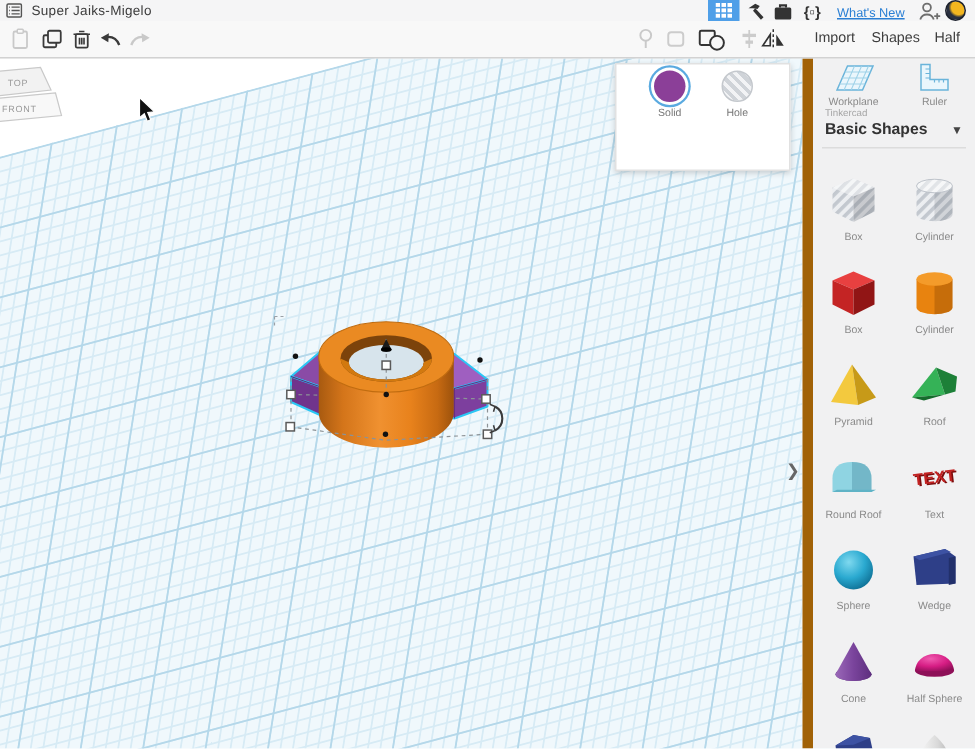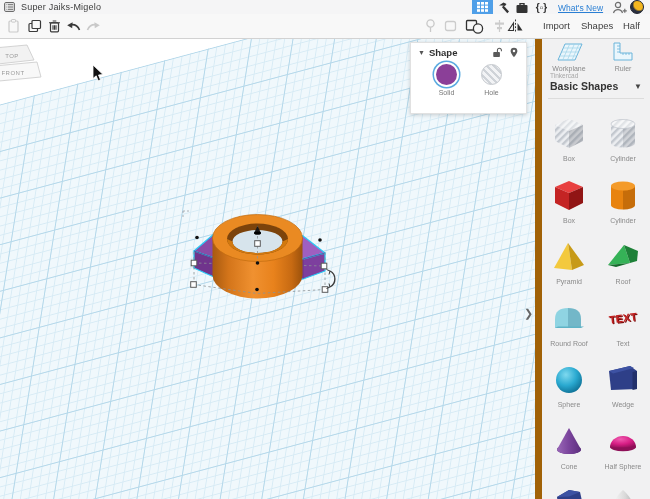--- a/index.html
+++ b/index.html
@@ -261,32 +261,20 @@
       </g>
     </g>
 
     <path d="M93,65 l0,13.5 3.2,-2.7 2,5 2.3,-1 -2,-4.8 4.5,-0.5 Z" fill="#111" stroke="#fff" stroke-width="0.8"></path>
   </svg>
 
   <div class="panel-chevron">❯</div>
 </div>
 
 <div class="shape-panel">
-  <div class="sp-head">
-    <span class="sp-caret">▼</span>
-    <span class="sp-title">Shape</span>
-    <svg class="sp-ico" viewBox="0 0 12 13">
-      <rect x="1.5" y="6" width="8" height="6" rx="1" fill="#5a5a5a"></rect>
-      <path d="M6.5,6 V3.8 a2.4,2.4 0 0 1 4.8,0 V5" fill="none" stroke="#5a5a5a" stroke-width="1.3"></path>
-    </svg>
-    <svg class="sp-ico" viewBox="0 0 10 13">
-      <path d="M5,0.8 a4,4 0 0 1 4,4 c0,2.8 -4,7.4 -4,7.4 s-4,-4.6 -4,-7.4 a4,4 0 0 1 4,-4 z" fill="#5a5a5a"></path>
-      <circle cx="5" cy="4.8" r="1.5" fill="#fff"></circle>
-    </svg>
-  </div>
   <div class="sp-body">
     <div class="sp-opt">
       <div class="opt-circle opt-solid"></div>
       <div class="opt-label">Solid</div>
     </div>
     <div class="sp-opt">
       <div class="opt-circle opt-hole"></div>
       <div class="opt-label">Hole</div>
     </div>
   </div>

